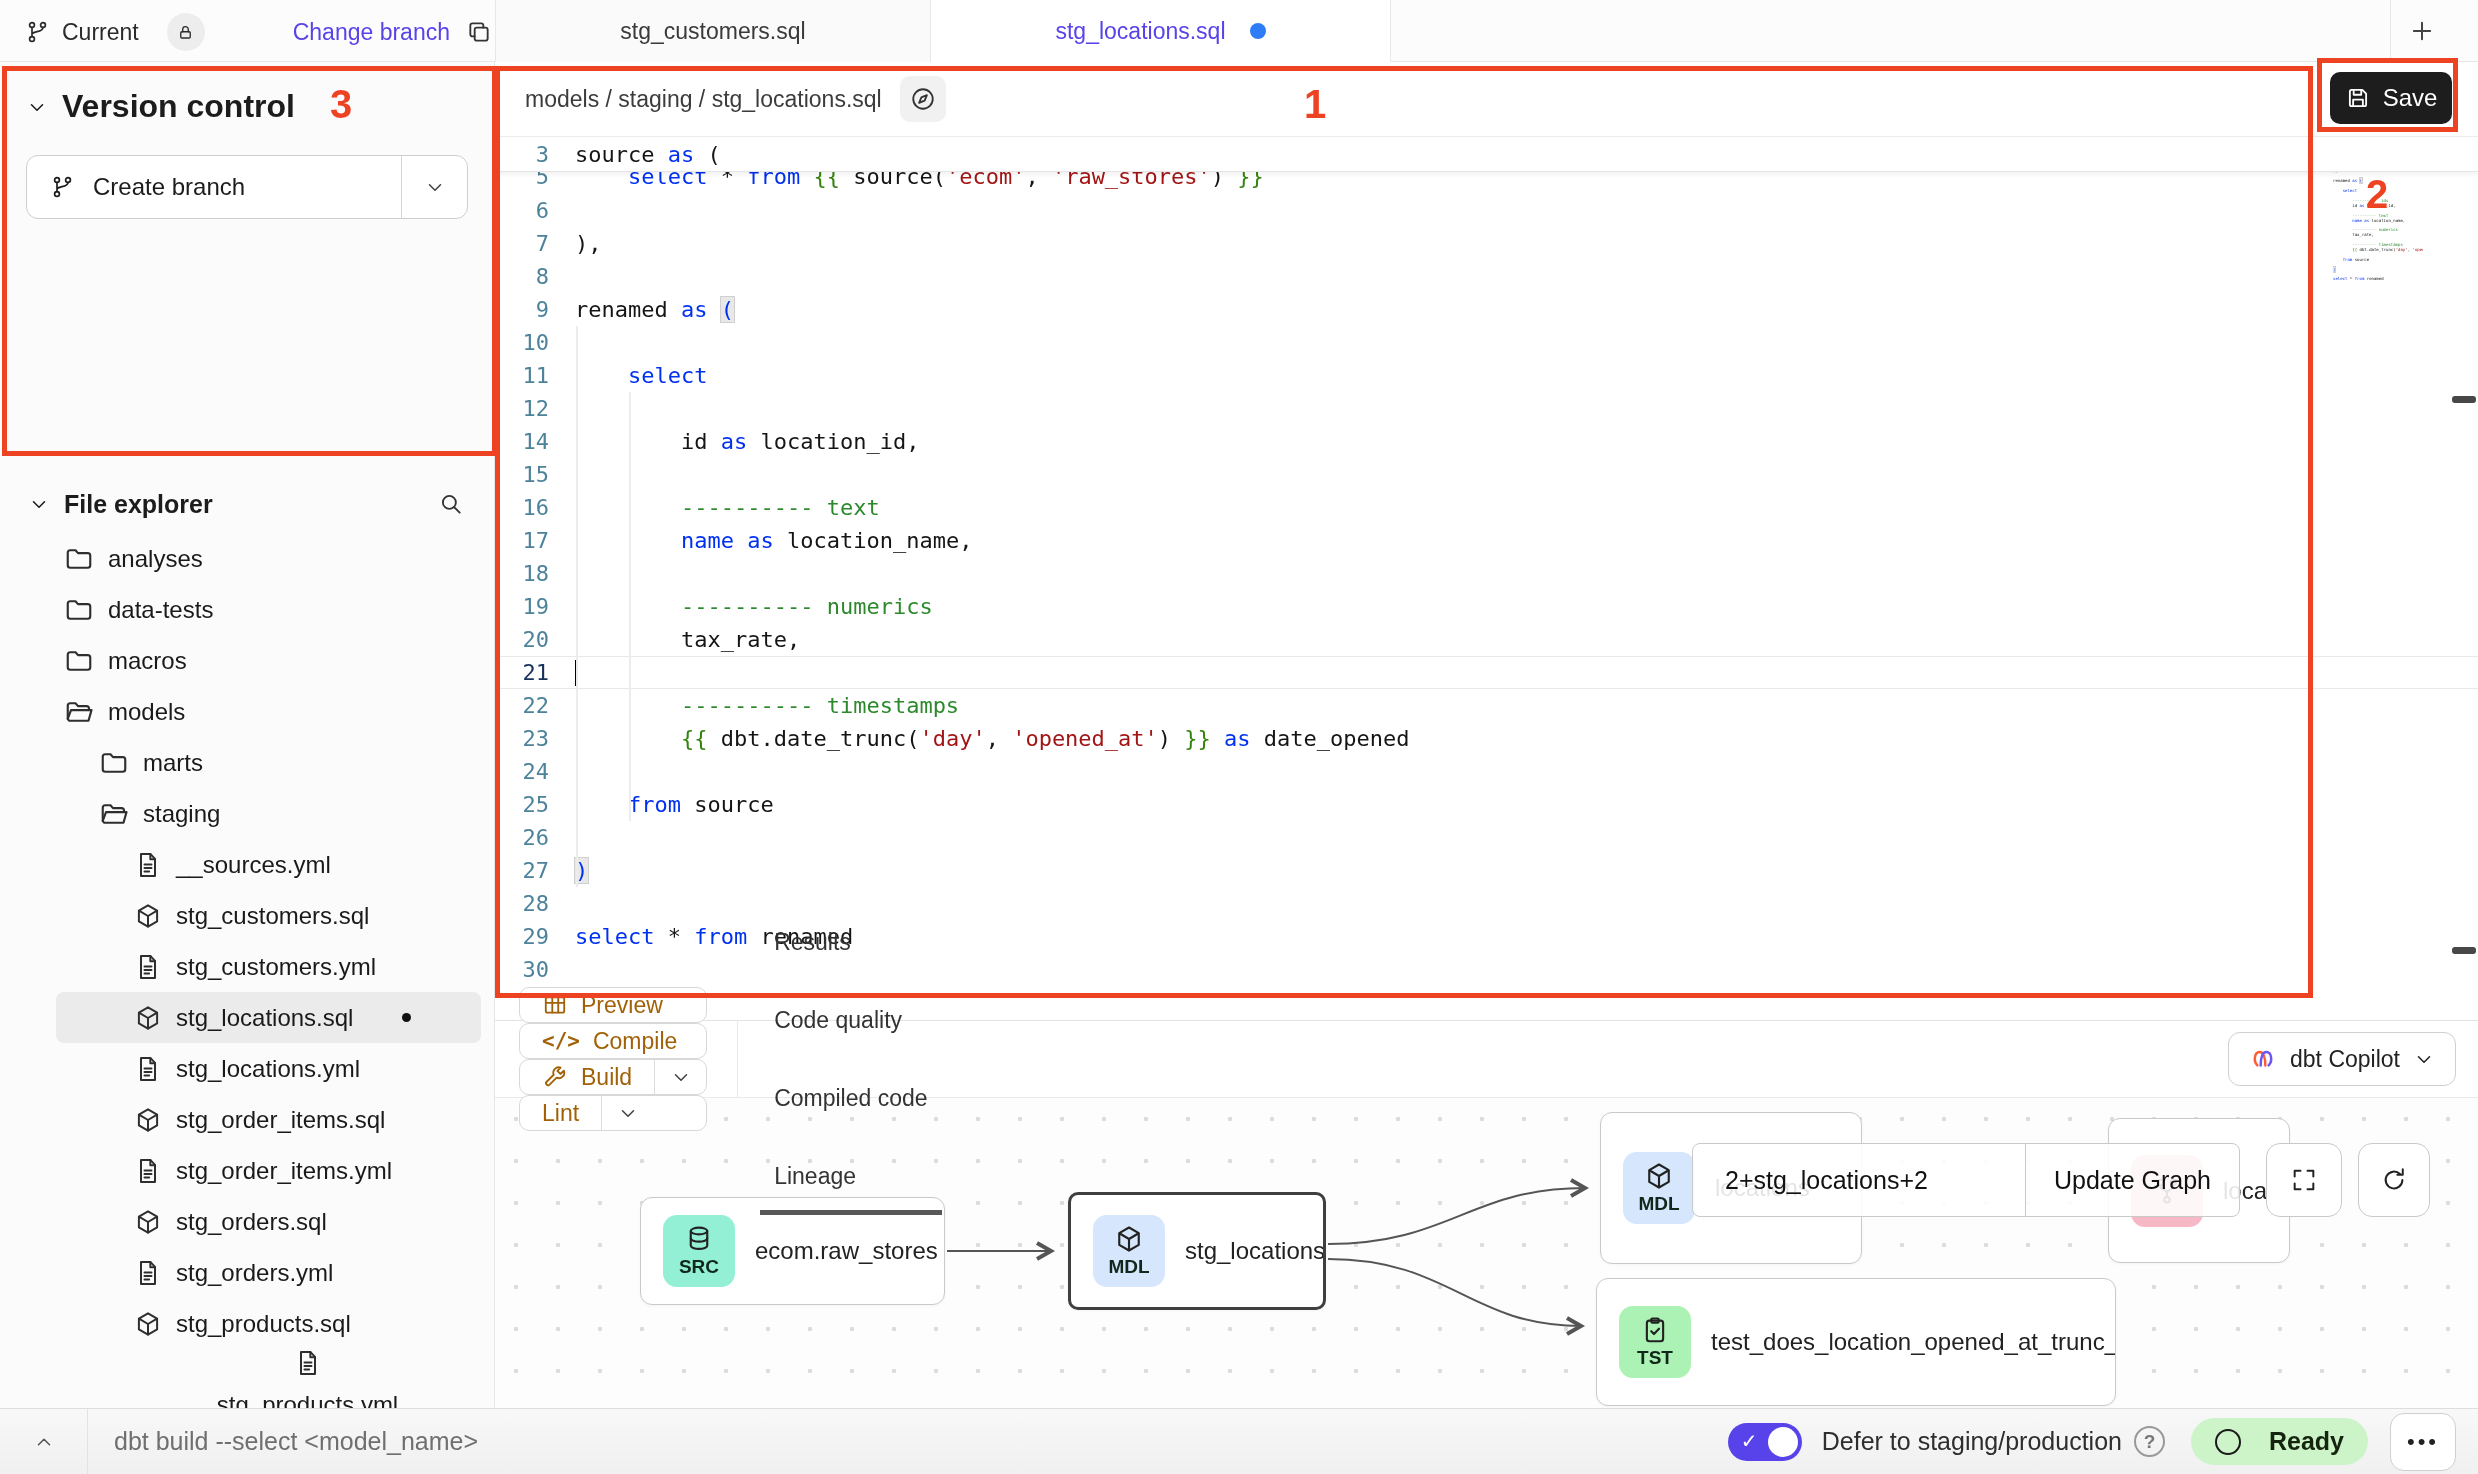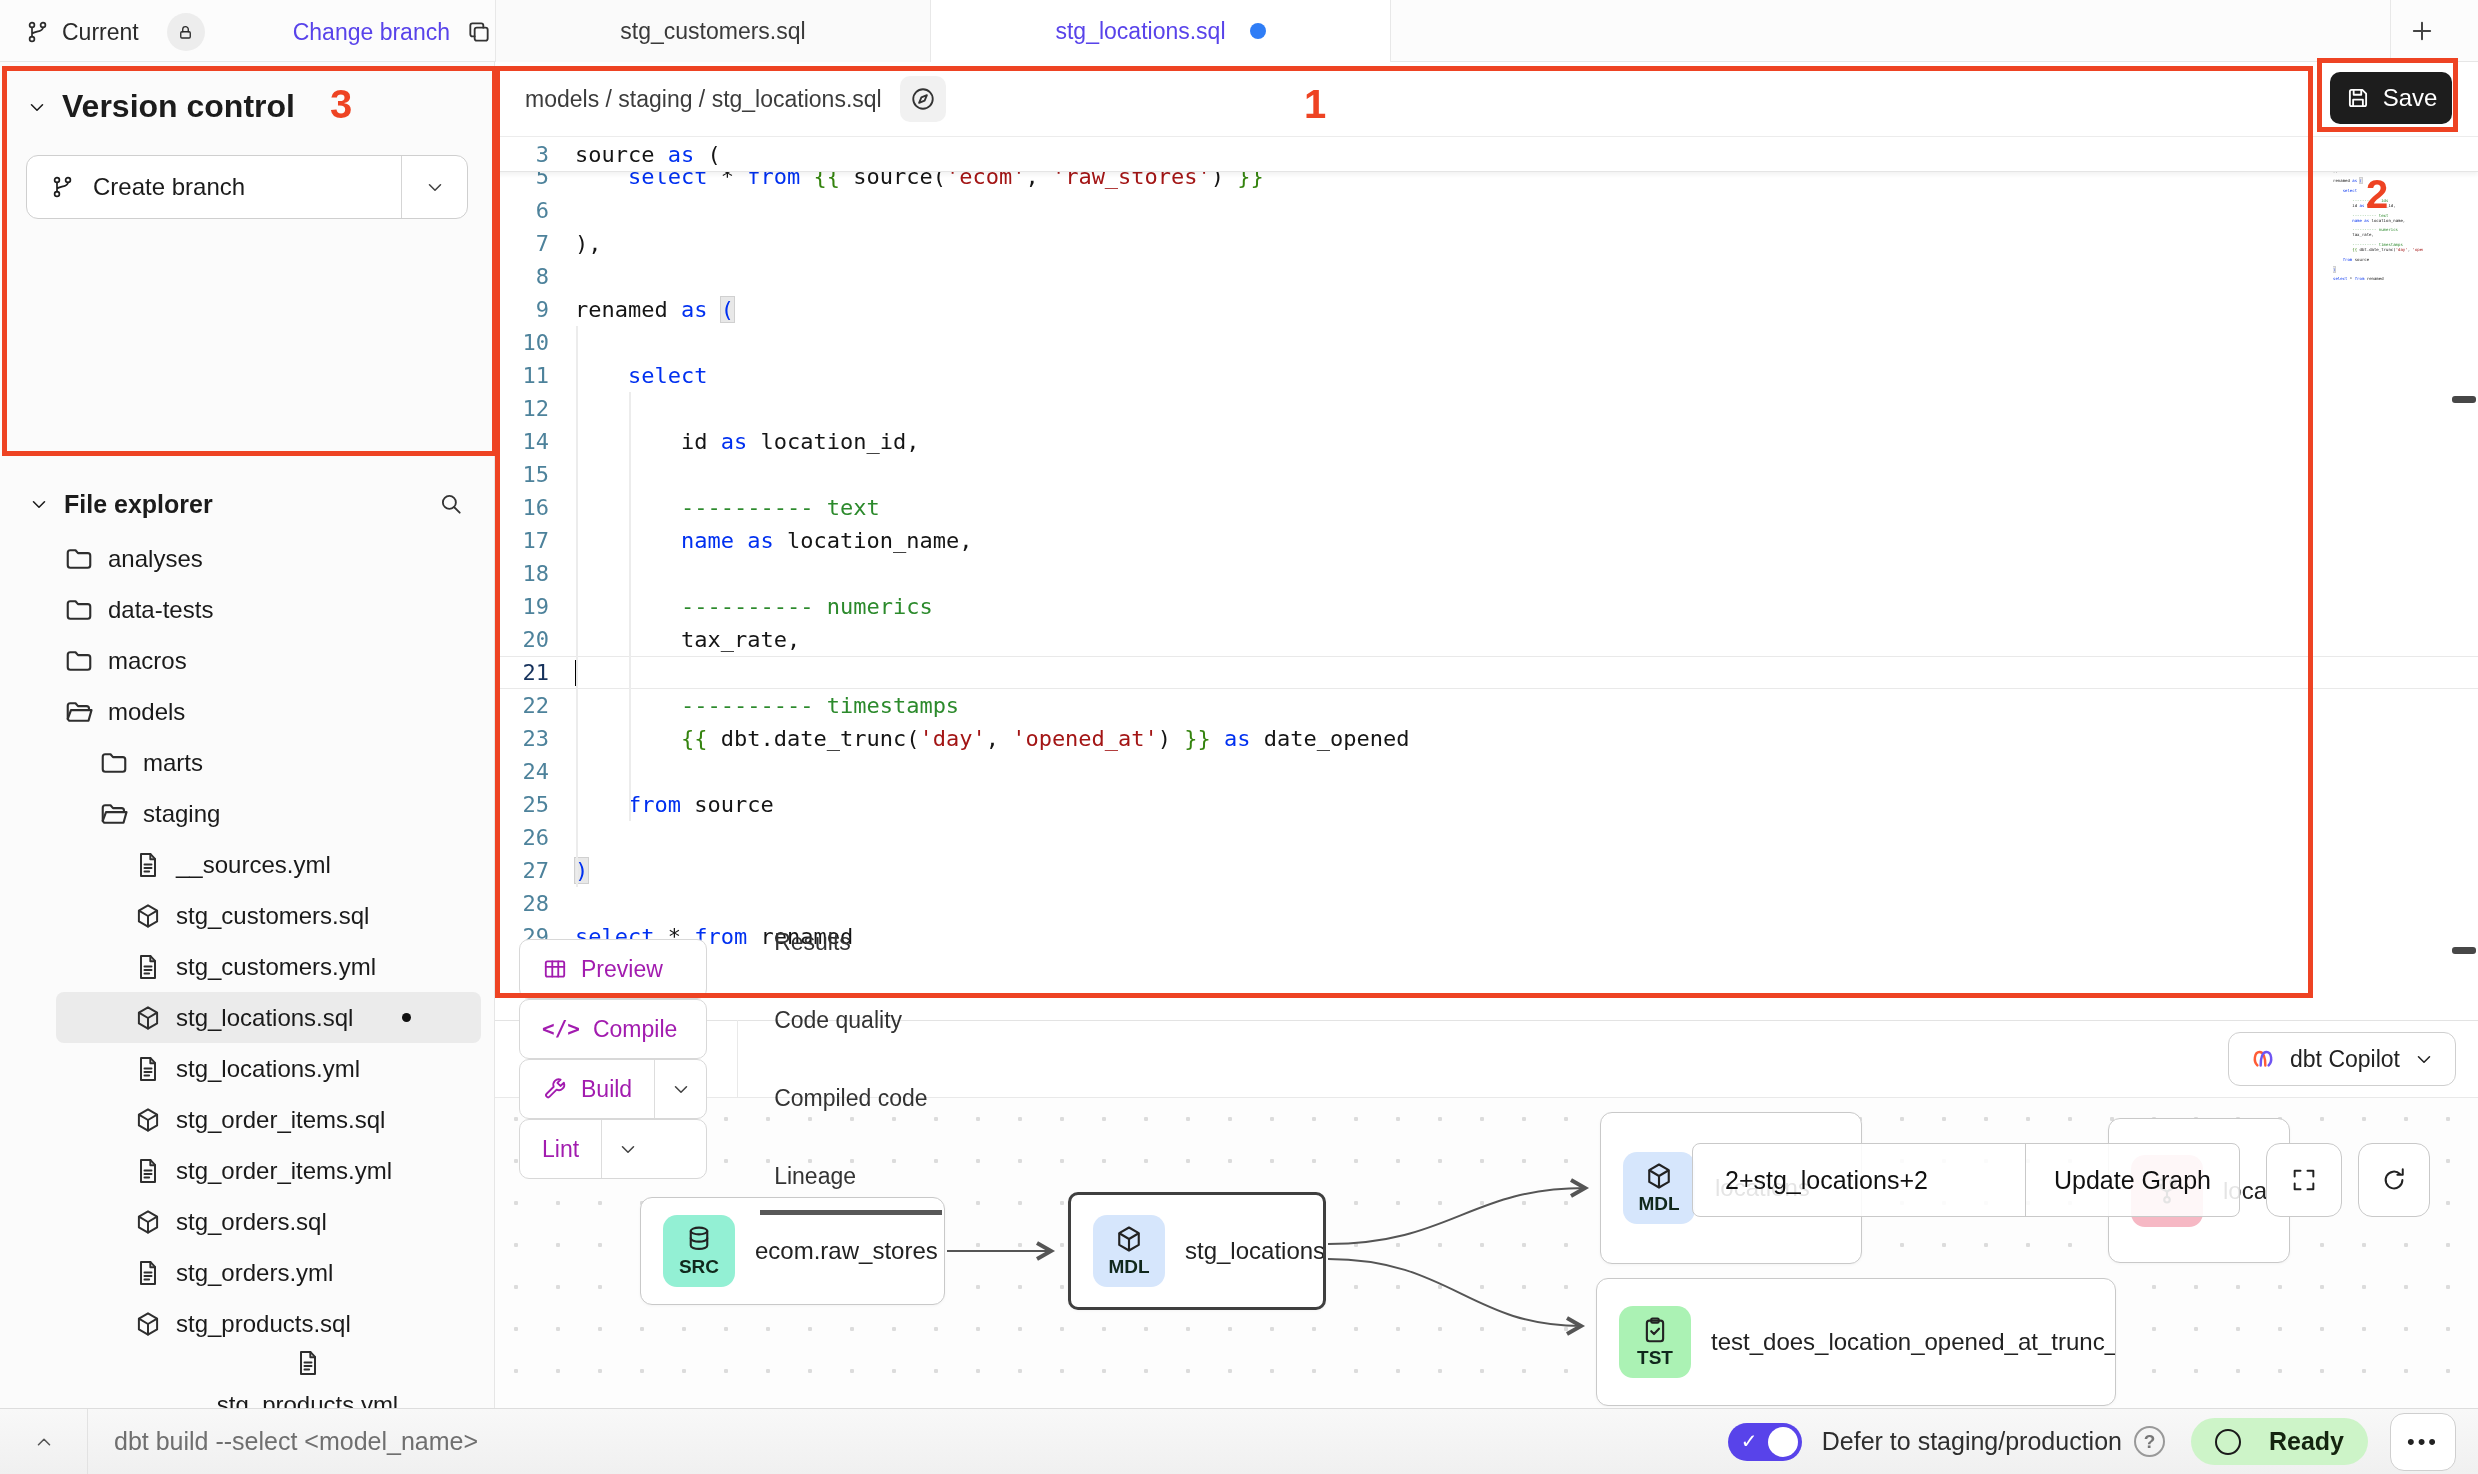--- a/index.html
+++ b/index.html
@@ -58,21 +58,21 @@
   .guide { position:absolute; width:1.5px; background:#ececec; z-index:1; }
   #guide-a { left:81px; top:189px; height:561px; }
   #guide-b { left:134px; top:255px; height:429px; }
   #save-btn { position:absolute; left:1835px; top:10px; width:122px; height:52px; border-radius:10px; background:#1d1d1d; color:#fff; display:flex; align-items:center; justify-content:center; gap:12px; font-size:24px; font-weight:500; z-index:4; }
   #minimap { position:absolute; left:1838px; top:78px; width:90px; font-family:"DejaVu Sans Mono", monospace; font-size:4px; line-height:4.9px; white-space:pre; overflow:hidden; }
   .handle { position:absolute; width:24px; height:7px; border-radius:3px; background:#474747; left:1957px; }
   #handle-1 { top:334px; } #handle-2 { top:885px; }
 
   
   #toolbar { position:absolute; left:495px; top:1020px; width:1983px; height:78px; background:#fff; border-top:1px solid #e3e3e3; border-bottom:1px solid #e9e9e9; display:flex; align-items:center; padding-left:24px; z-index:5; }
-  .act-btn { height:60px; border:1px solid #d8d8d8; border-radius:10px; background:#fff; display:flex; align-items:center; font-size:23px; color:#a21caf; margin-right:16px; overflow:hidden; }
+  .act-btn { height:36px; border:1px solid #d8d8d8; border-radius:10px; background:#fff; display:flex; align-items:center; font-size:23px; color:#a16207; margin-right:16px; overflow:hidden; }
   .act-main { display:flex; align-items:center; gap:13px; padding:0 22px; height:100%; }
   .act-chev { height:100%; width:52px; border-left:1px solid #ddd; display:flex; align-items:center; justify-content:center; color:#444; }
   .txtico { font-family:"DejaVu Sans Mono", monospace; font-size:21px; font-weight:700; }
   .panel-div { width:1px; height:78px; background:#e9e9e9; margin:0 30px 0 14px; }
   .ptab { height:78px; display:flex; align-items:center; padding:0 6px; margin-right:46px; font-size:23px; color:#333; position:relative; }
   .ptab.active::after { content:""; position:absolute; left:-8px; right:-8px; bottom:0; height:5px; background:#585858; }
   #copilot-btn { margin-left:auto; margin-right:22px; height:54px; border:1px solid #cfcfcf; border-radius:12px; background:#fff; display:flex; align-items:center; gap:13px; padding:0 20px; font-size:23px; color:#222; }
 
   #lineage { position:absolute; left:495px; top:1098px; width:1983px; height:310px; background-color:#fdfdfd; background-image:radial-gradient(circle, #dcdcdc 2px, rgba(0,0,0,0) 2.4px); background-size:42px 42px; overflow:hidden; }
   #edges { position:absolute; left:0; top:0; }

